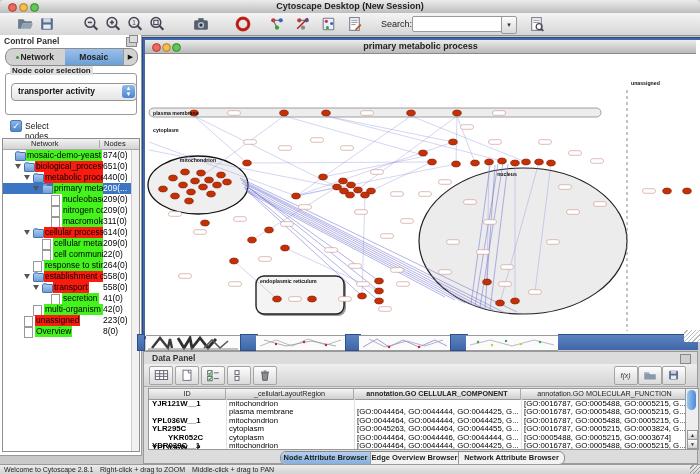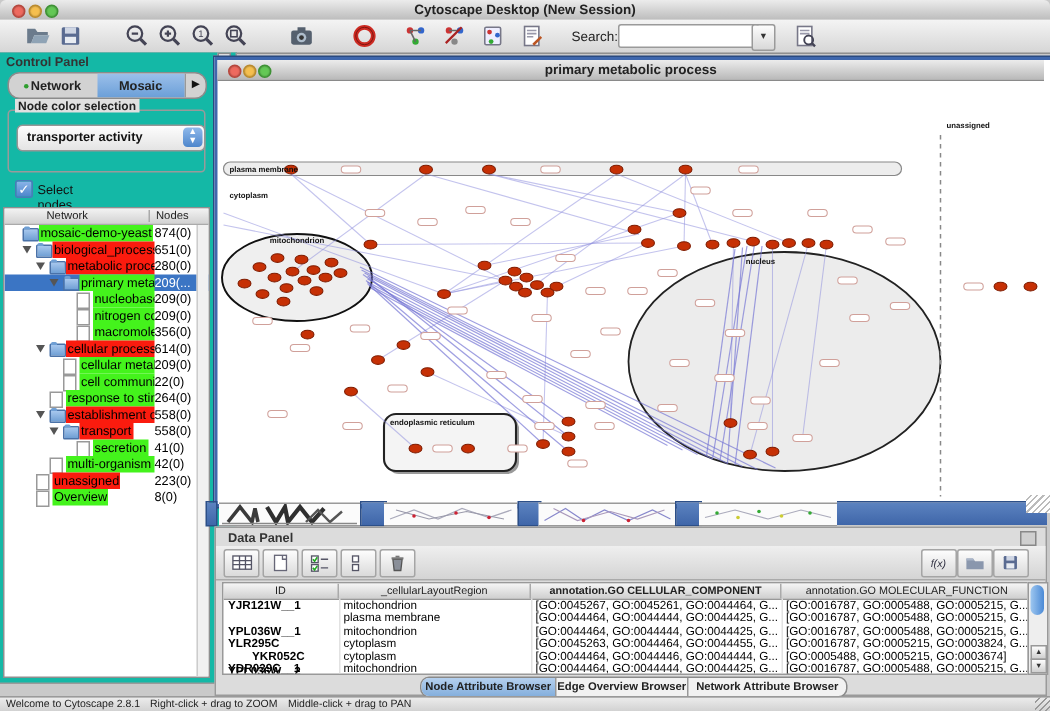--- a/index.html
+++ b/index.html
@@ -23,22 +23,22 @@
     background:linear-gradient(#f4f4f4,#d6d6d6);border-bottom:1px solid #8f8f8f;}
   .tbtn{top:2px;width:18px;height:18px;}
   .tbtn svg{width:18px;height:18px;}
   #search-label{top:6px;font-size:9px;color:#222;}
   #search-box{top:3px;width:88px;height:14px;background:#fff;border:1px solid #9a9a9a;
     border-radius:2px;font-size:9px;padding:0 2px;}
   #search-drop{top:3px;width:14px;height:16px;background:linear-gradient(#fdfdfd,#d8d8d8);
     border:1px solid #9a9a9a;border-radius:2px;font-size:7px;text-align:center;line-height:15px;color:#333;}
 
   
-  #control-panel{left:0;top:35px;width:141px;height:420px;background:#14b8a6;
-    border-right:1px solid #9a9a9a;border-bottom:1px solid #9a9a9a;padding-left:16px;}
+  #control-panel{left:0;top:35px;width:141px;height:420px;background:#ffffff;
+    border-right:1px solid #9a9a9a;border-bottom:1px solid #9a9a9a;}
   #cp-title{left:4px;top:1px;font-size:8.5px;font-weight:bold;color:#333;}
   #cp-float{right:4px;top:2px;width:9px;height:8px;border:1px solid #888;background:#cfcfcf;}
   #cp-float:before{content:"";position:absolute;left:2px;top:-3px;width:7px;height:6px;border:1px solid #888;background:#dedede;}
   #cp-tabs{left:5px;top:13px;width:131px;height:16px;background:#d2d2d2;border:1px solid #8b8b8b;
     border-radius:8px;display:flex;overflow:hidden;}
   .cp-tab{flex:1;font-size:8.5px;font-weight:bold;color:#222;text-align:center;line-height:16px;position:relative;}
   .cp-tab.sel{background:linear-gradient(#9cc0ea,#6b9fd8);}
   #cp-tab-arrow{width:13px;font-size:7px;line-height:16px;text-align:center;color:#111;border-left:1px solid #999;}
   .netdot{display:inline-block;width:3px;height:3px;border-radius:50%;background:#2e9e2e;margin-right:1px;vertical-align:middle;}
   #cp-group{left:5px;top:38px;width:130px;height:40px;border:1px solid #9a9a9a;border-radius:3px;}
@@ -240,42 +240,42 @@
         <div class="trow">
           <span class="tarrow" style="left: 12px;"></span>
           <span class="tfolder" style="left: 21px;"></span>
           <span class="tlabel red" style="left: 32px; max-width: 66px;">biological_process</span>
           <span class="tnum">651(0)</span>
         </div>
         <div class="trow">
           <span class="tarrow" style="left: 21px;"></span>
           <span class="tfolder" style="left: 30px;"></span>
           <span class="tlabel red" style="left: 41px; max-width: 57px;">metabolic process</span>
-          <span class="tnum">280(0)</span>
+          <span class="tnum">440(0)</span>
         </div>
         <div class="trow sel">
           <span class="tarrow" style="left: 30px;"></span>
           <span class="tfolder" style="left: 39px;"></span>
           <span class="tlabel green" style="left: 50px; max-width: 48px;">primary metabo</span>
           <span class="tnum">209(...</span>
         </div>
         <div class="trow">
           <span class="tfile" style="left: 48px;"></span>
           <span class="tlabel green" style="left: 59px; max-width: 39px;">nucleobase-</span>
           <span class="tnum">209(0)</span>
         </div>
         <div class="trow">
           <span class="tfile" style="left: 48px;"></span>
           <span class="tlabel green" style="left: 59px; max-width: 39px;">nitrogen compo</span>
           <span class="tnum">209(0)</span>
         </div>
         <div class="trow">
           <span class="tfile" style="left: 48px;"></span>
           <span class="tlabel green" style="left: 59px; max-width: 39px;">macromolecule</span>
-          <span class="tnum">356(0)</span>
+          <span class="tnum">311(0)</span>
         </div>
         <div class="trow">
           <span class="tarrow" style="left: 21px;"></span>
           <span class="tfolder" style="left: 30px;"></span>
           <span class="tlabel red" style="left: 41px; max-width: 57px;">cellular process</span>
           <span class="tnum">614(0)</span>
         </div>
         <div class="trow">
           <span class="tfile" style="left: 39px;"></span>
           <span class="tlabel green" style="left: 50px; max-width: 48px;">cellular metabo</span>
@@ -592,21 +592,20 @@
     <div id="dp-thead" class="abs">
         <div class="dp-hcell" style="left: 0px; width: 76px;">ID</div>
         <div class="dp-hcell" style="left: 77px; width: 127px;">_cellularLayoutRegion</div>
         <div class="dp-hcell" style="left: 205px; width: 166px; font-weight: bold;">annotation.GO CELLULAR_COMPONENT</div>
         <div class="dp-hcell" style="left: 372px; width: 167px;">annotation.GO MOLECULAR_FUNCTION</div>
       </div>
     <div id="dp-tbody">
         <div class="dp-row" style="top: 11px;">
           <div class="dp-cell id" style="left: 0px; width: 77px;">YJR121W__1</div>
           <div class="dp-cell" style="left: 77px; width: 128px;">mitochondrion</div>
-          <div class="dp-cell" style="left: 205px; width: 167px;">[GO:0045267, GO:0045261, GO:0044464, G...</div>
           <div class="dp-cell" style="left: 372px; width: 168px;">[GO:0016787, GO:0005488, GO:0005215, G...</div>
         </div>
         <div class="dp-row" style="top: 19.4px;">
           <div class="dp-cell id" style="left: 0px; width: 77px; margin-top: 36px;">YPL036W__2</div>
           <div class="dp-cell" style="left: 77px; width: 128px;">plasma membrane</div>
           <div class="dp-cell" style="left: 205px; width: 167px;">[GO:0044464, GO:0044444, GO:0044425, G...</div>
           <div class="dp-cell" style="left: 372px; width: 168px;">[GO:0016787, GO:0005488, GO:0005215, G...</div>
         </div>
         <div class="dp-row" style="top: 27.8px;">
           <div class="dp-cell id" style="left: 0px; width: 77px;">YPL036W__1</div>

